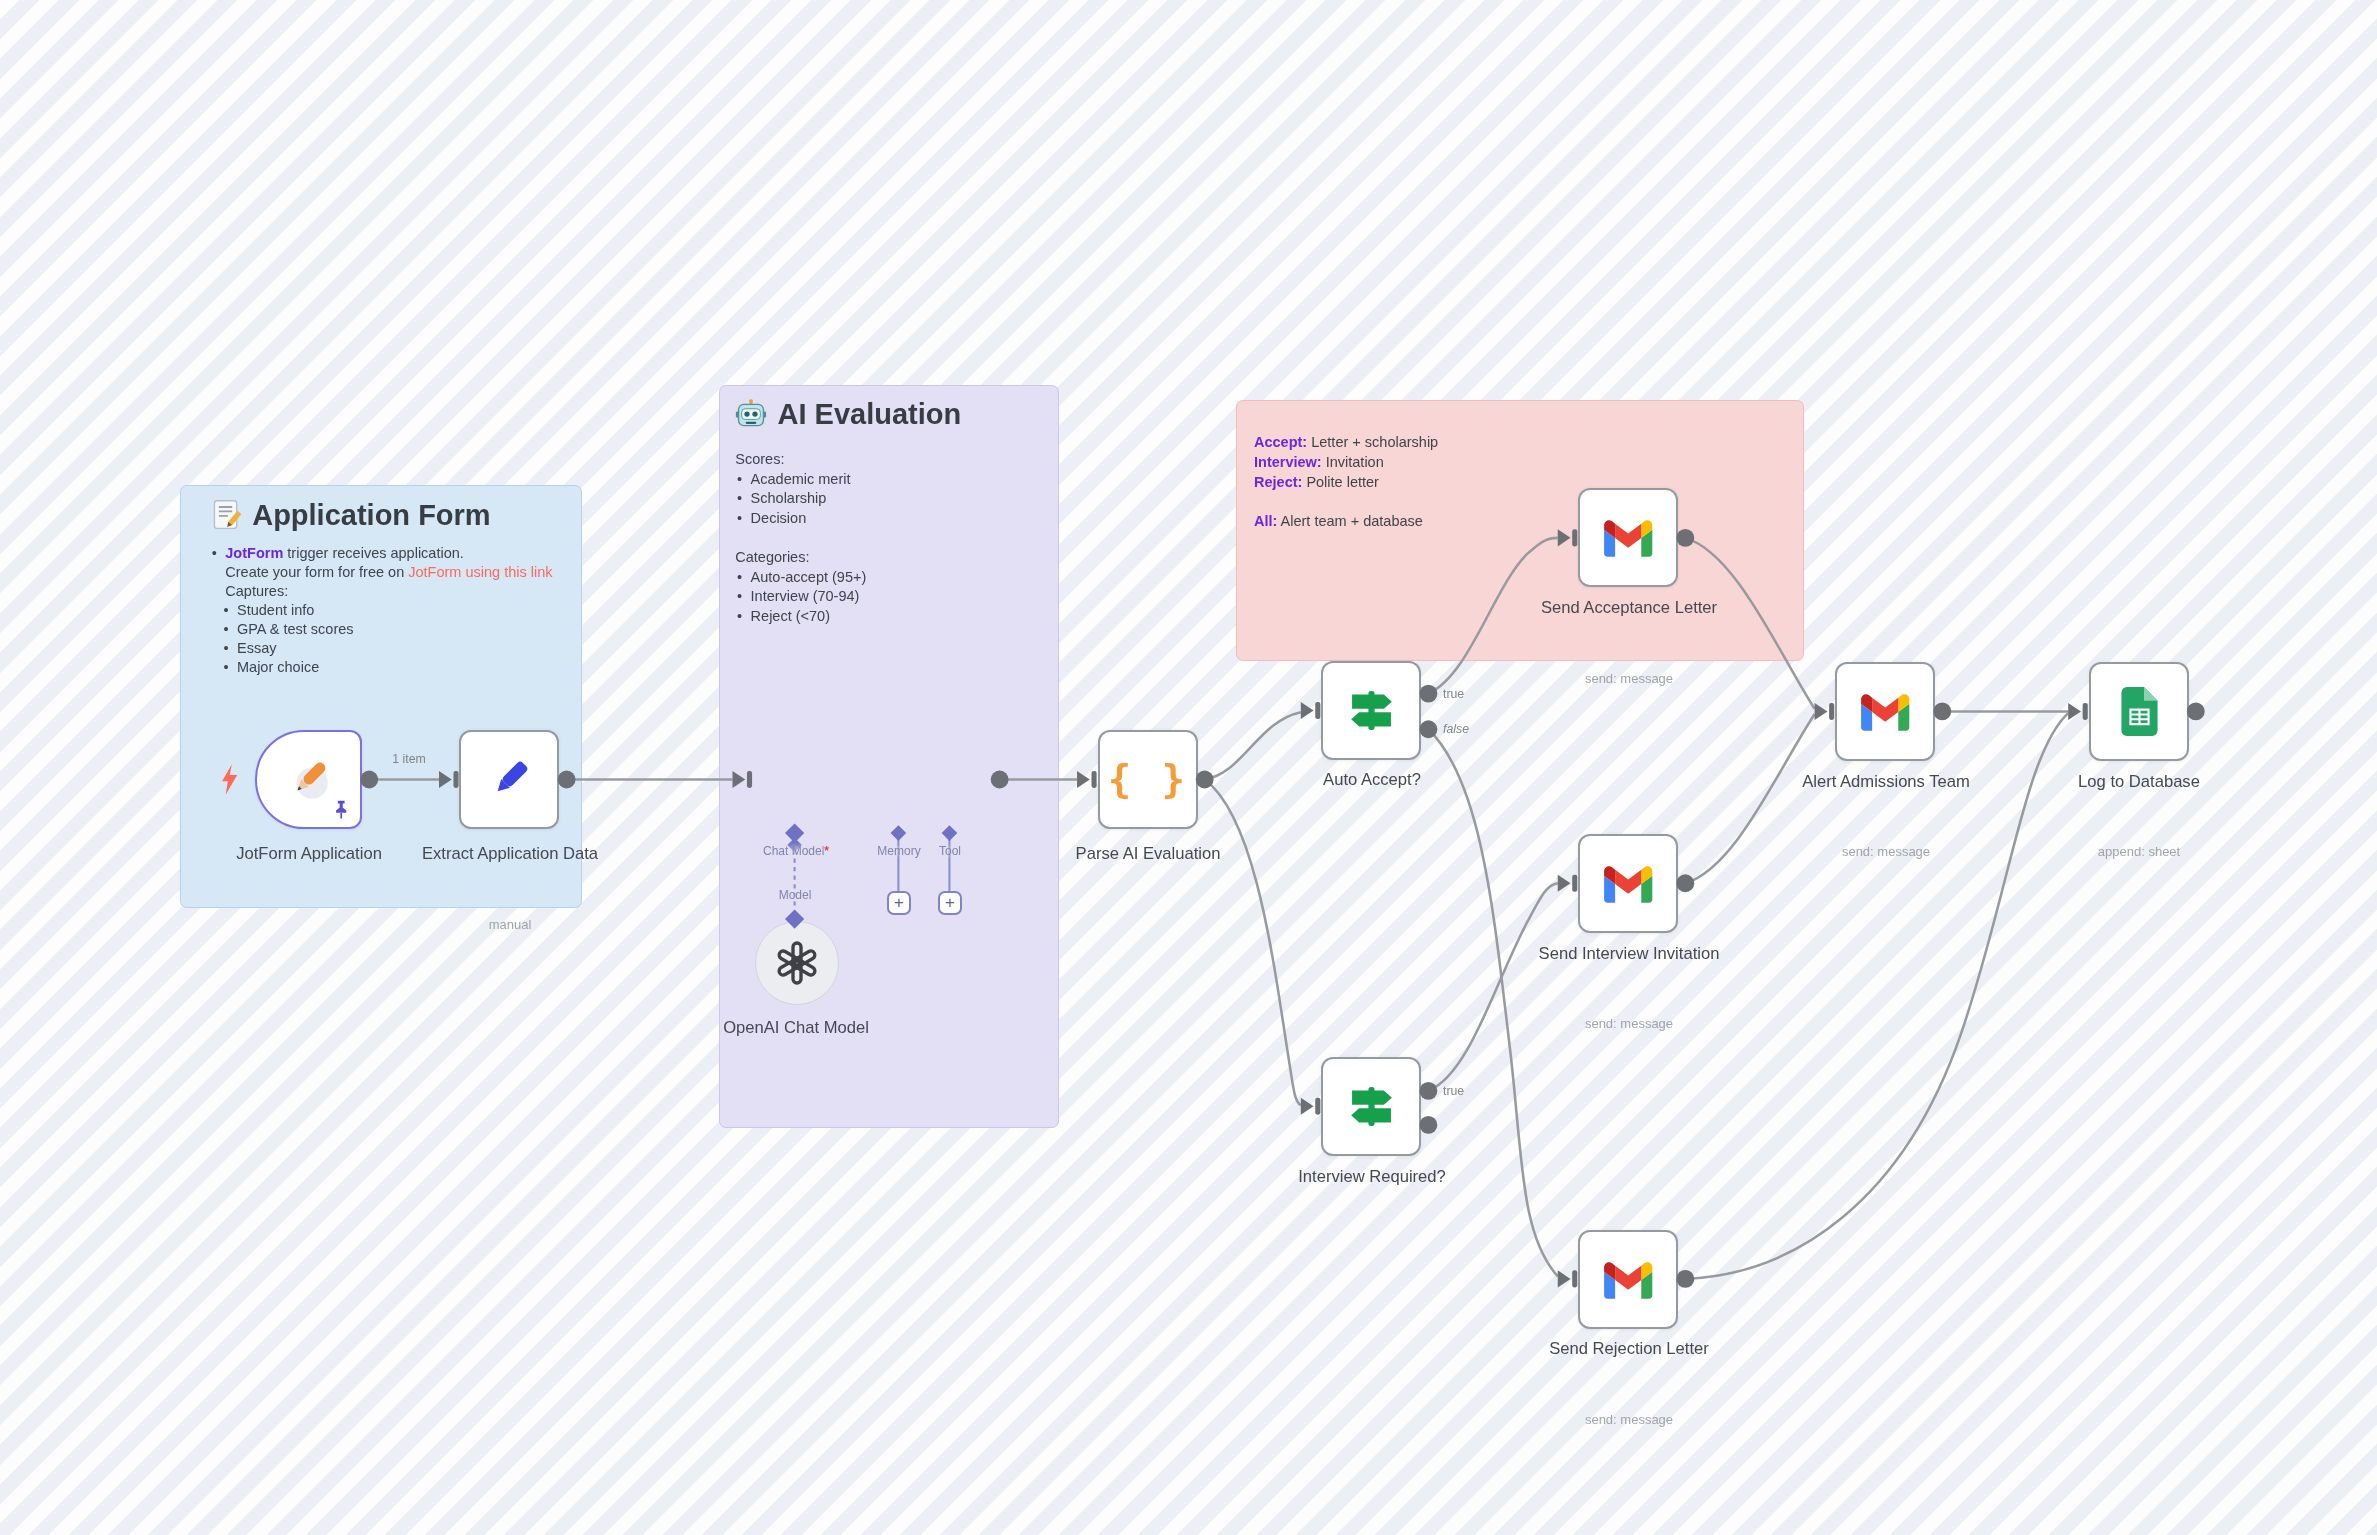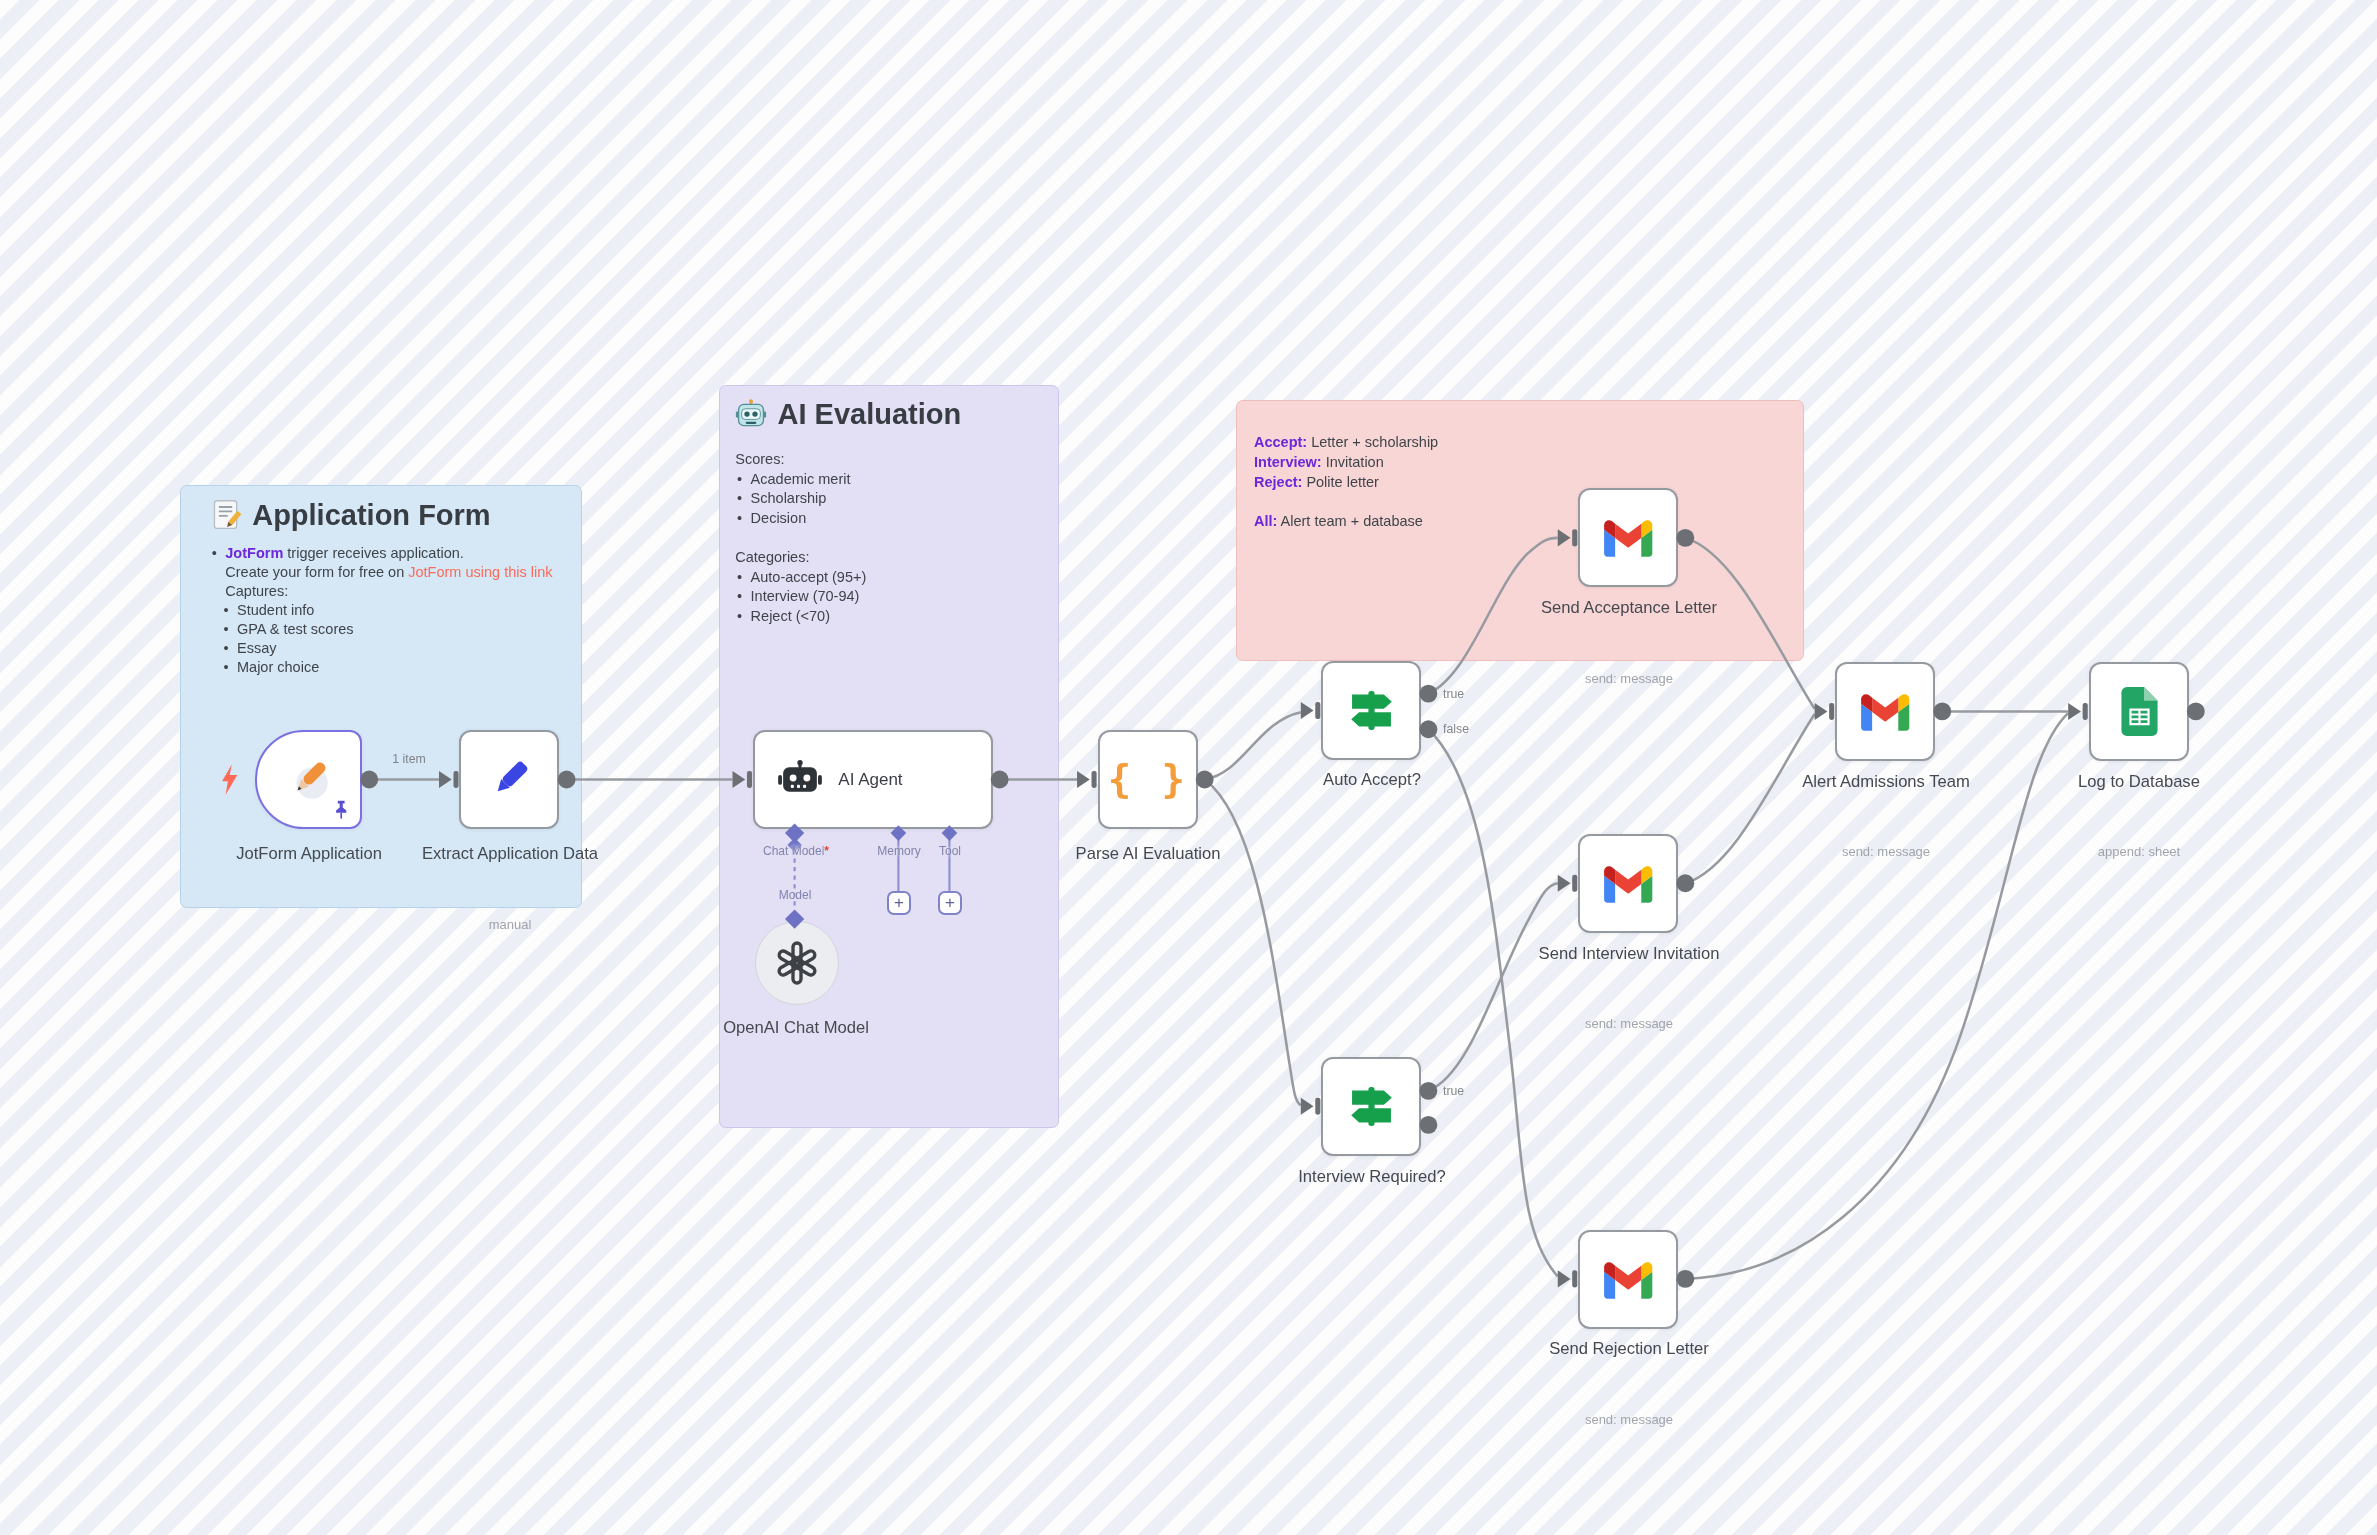--- a/index.html
+++ b/index.html
@@ -232,26 +232,20 @@
         <use href="#ic-pin"></use>
       </svg>
   </div>
 
   <div class="nodebox sq" style="left:459px;top:730px;">
     <svg class="node-icon" viewBox="0 0 58 58" width="49" height="49">
         <use href="#ic-pencil-blue"></use>
       </svg>
   </div>
 
-  <div class="nodebox agent">
-    <svg class="node-icon" viewBox="0 0 54 48" width="46" height="41">
-        <use href="#ic-robot"></use>
-      </svg>
-    <span class="agent-title">AI Agent</span>
-  </div>
 
   <div class="nodebox sq" style="left:1098px;top:730px;">
     <span class="parse-braces">{ }</span>
   </div>
 
   <div class="nodebox sq" style="left:1321px;top:661px;">
     <svg class="if-icon" viewBox="0 0 62 62" width="53" height="53">
         <use href="#ic-if"></use>
       </svg>
   </div>
@@ -367,21 +361,21 @@
   <div class="nsub" style="left:1629px;top:1364px;">send: message</div>
   <div class="nlabel" style="left:1886px;top:772px;">Alert Admissions Team</div>
   <div class="nsub" style="left:1886px;top:796px;">send: message</div>
   <div class="nlabel" style="left:2139px;top:772px;">Log to Database</div>
   <div class="nsub" style="left:2139px;top:796px;">append: sheet</div>
   <div class="nlabel" style="left:796px;top:1018px;">OpenAI Chat Model</div>
 
   <div class="elabel" style="left:409px;top:752px;">1 item</div>
 
   <div class="tf" style="left:1443px;top:687px;">true</div>
-  <div class="tf" style="left:1443px;top:722px;">false</div>
+  <div class="tf" style="left:1443px;top:722px;font-style:italic;">false</div>
   <div class="tf" style="left:1443px;top:1084px;">true</div>
 
   <div class="portlabel" style="left:796px;top:844px;"><span>Chat Model</span><span class="req">*</span></div>
   <div class="portlabel" style="left:899px;top:844px;">Memory</div>
   <div class="portlabel" style="left:950px;top:844px;">Tool</div>
   <div class="portlabel" style="left:795px;top:888px;">Model</div>
 
   <div class="plusbox" style="left:887px;top:891px;">+</div>
   <div class="plusbox" style="left:938px;top:891px;">+</div>
 

